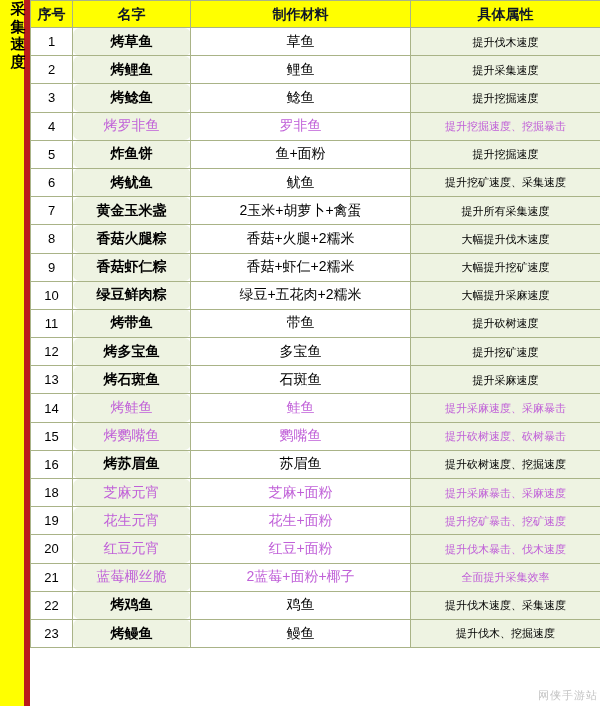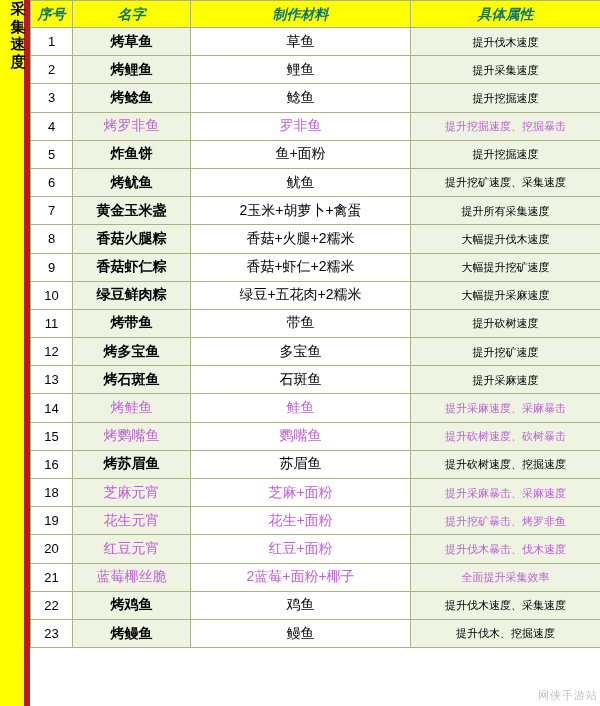--- a/index.html
+++ b/index.html
@@ -60,41 +60,41 @@
     border: 1px solid #a9b387;
     padding: 0;
     text-align: center;
     vertical-align: middle;
     box-sizing: border-box;
   }
   thead th {
     background: #ffff00;
     font-size: 14px;
     font-weight: bold;
-    color: #0f766e;
+    color: #0f172a;
     height: 26px;
     line-height: 26px;
-    font-style: italic;
   }
   col.c-idx { width: 42px; }
   col.c-name { width: 118px; }
   col.c-mat { width: 220px; }
   col.c-attr { width: 190px; }
 
   tbody tr { height: 28.2px; }
   td.idx {
     background: #ffffff;
     font-size: 13px;
     color: #000000;
   }
   td.name {
     background: #eef3e2;
     font-size: 14px;
     font-weight: bold;
     color: #000000;
+    border-radius: 7px;
   }
   td.mat {
     background: #ffffff;
     font-size: 14px;
     color: #000000;
   }
   td.attr {
     background: #eef3e2;
     font-size: 11px;
     color: #000000;
@@ -244,21 +244,21 @@
           <tr class="purple">
             <td class="idx">18</td>
             <td class="name">芝麻元宵</td>
             <td class="mat">芝麻+面粉</td>
             <td class="attr">提升采麻暴击、采麻速度</td>
           </tr>
           <tr class="purple">
             <td class="idx">19</td>
             <td class="name">花生元宵</td>
             <td class="mat">花生+面粉</td>
-            <td class="attr">提升挖矿暴击、烤罗非鱼</td>
+            <td class="attr">提升挖矿暴击、挖矿速度</td>
           </tr>
           <tr class="purple">
             <td class="idx">20</td>
             <td class="name">红豆元宵</td>
             <td class="mat">红豆+面粉</td>
             <td class="attr">提升伐木暴击、伐木速度</td>
           </tr>
           <tr class="purple">
             <td class="idx">21</td>
             <td class="name">蓝莓椰丝脆</td>

